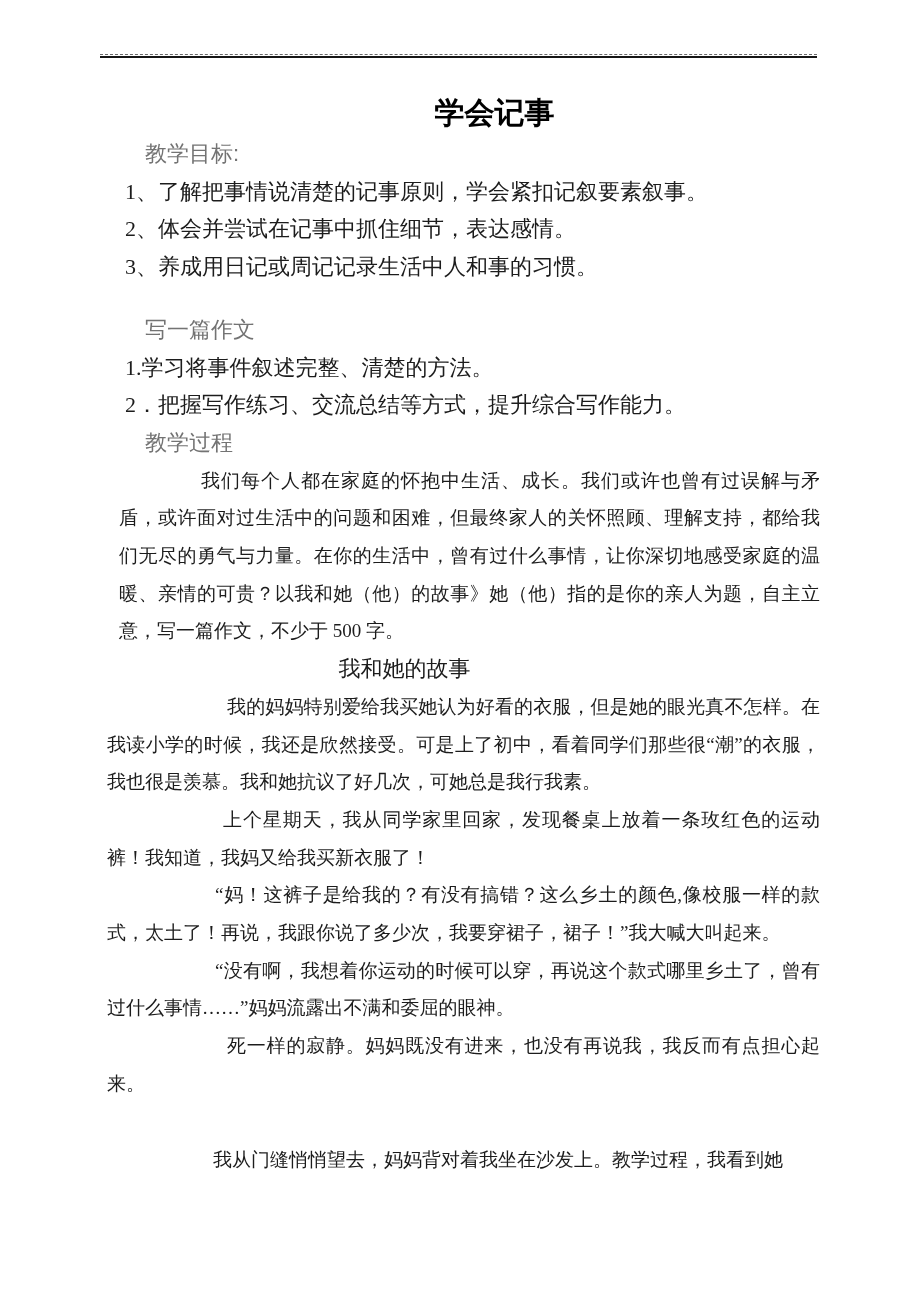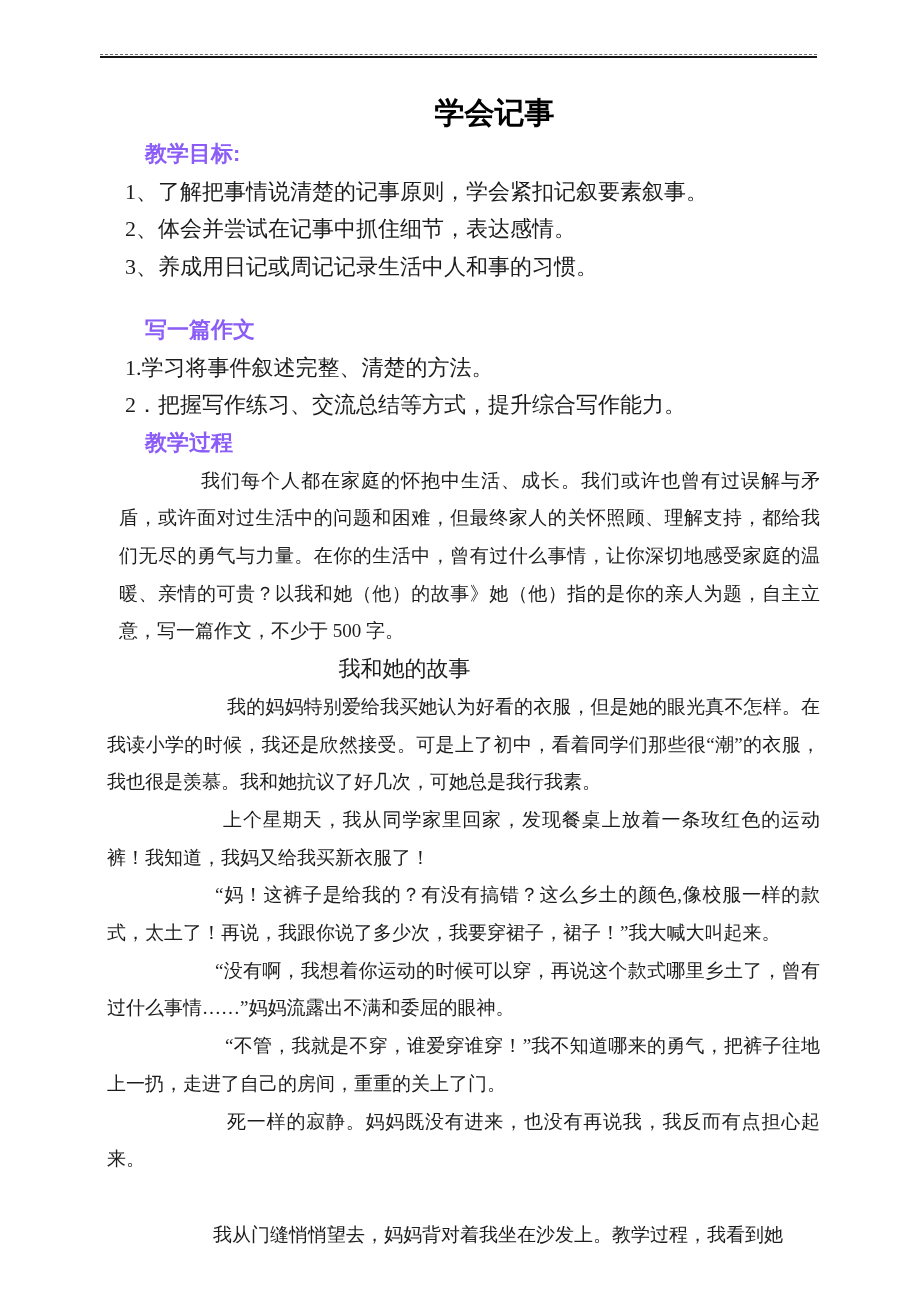--- a/index.html
+++ b/index.html
@@ -29,23 +29,23 @@
   .content{
     margin:3px 100px 0 107px;
     width:713px;
   }
   .content p, .content h2, .content h3{
     margin:0;
     line-height:37.7px;
   }
   h2.sec{
     font-family:"Liberation Sans","DejaVu Sans",sans-serif;
-    font-weight:bold;
+    font-weight:normal;
     font-size:22px;
-    color:#8b5cf6;
+    color:#737373;
     padding-left:38px;
   }
   h2.gap1{margin-top:25px;}
   h2.gap2{}
   p.item{
     font-size:22px;
     padding-left:18px;
   }
   p.body{
     font-size:19px;
@@ -85,17 +85,16 @@
     <p class="item">2．把握写作练习、交流总结等方式，提升综合写作能力。</p>
 
     <h2 class="sec gap2">教学过程</h2>
     <p class="body ind-a">我们每个人都在家庭的怀抱中生活、成长。我们或许也曾有过误解与矛盾，或许面对过生活中的问题和困难，但最终家人的关怀照顾、理解支持，都给我们无尽的勇气与力量。在你的生活中，曾有过什么事情，让你深切地感受家庭的温暖、亲情的可贵？以我和她（他）的故事》她（他）指的是你的亲人为题，自主立意，写一篇作文，不少于 500 字。</p>
 
     <h3 class="essay-title">我和她的故事</h3>
     <p class="body ind-b">我的妈妈特别爱给我买她认为好看的衣服，但是她的眼光真不怎样。在我读小学的时候，我还是欣然接受。可是上了初中，看着同学们那些很“潮”的衣服，我也很是羡慕。我和她抗议了好几次，可她总是我行我素。</p>
     <p class="body ind-c">上个星期天，我从同学家里回家，发现餐桌上放着一条玫红色的运动裤！我知道，我妈又给我买新衣服了！</p>
     <p class="body ind-q">“妈！这裤子是给我的？有没有搞错？这么乡土的颜色,像校服一样的款式，太土了！再说，我跟你说了多少次，我要穿裙子，裙子！”我大喊大叫起来。</p>
     <p class="body ind-q">“没有啊，我想着你运动的时候可以穿，再说这个款式哪里乡土了，曾有过什么事情……”妈妈流露出不满和委屈的眼神。</p>
-    <p class="body ind-f">“不管，我就是不穿，谁爱穿谁穿！”我不知道哪来的勇气，把裤子往地上一扔，走进了自己的房间，重重的关上了门。</p>
     <p class="body ind-g">死一样的寂静。妈妈既没有进来，也没有再说我，我反而有点担心起来。</p>
     <p class="body ind-h">我从门缝悄悄望去，妈妈背对着我坐在沙发上。教学过程，我看到她</p>
   </div>
 </div>
 
 </body></html>

